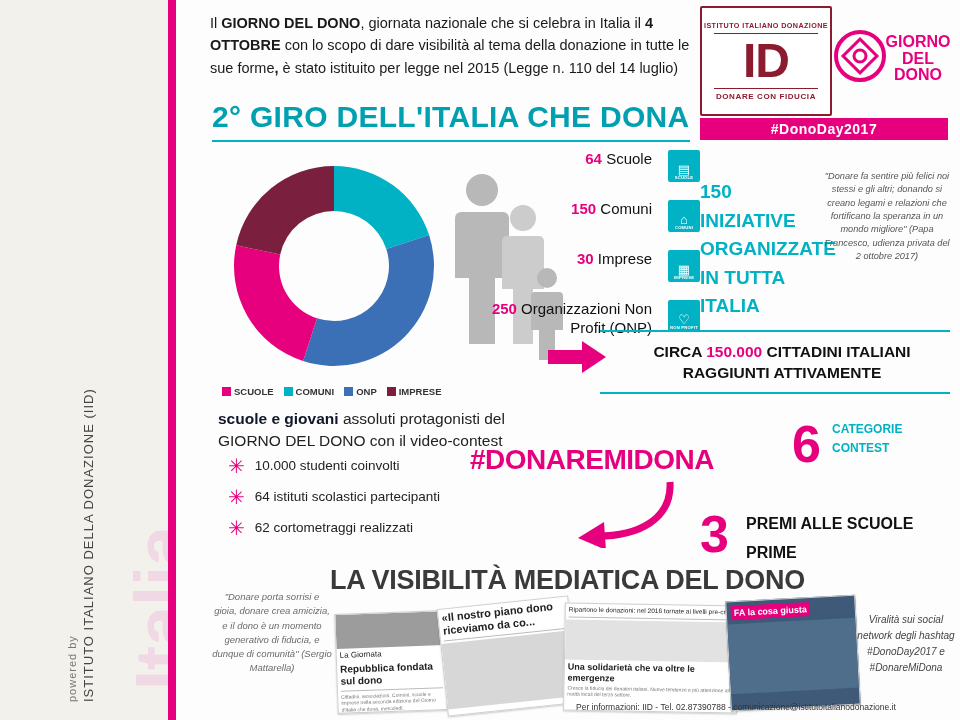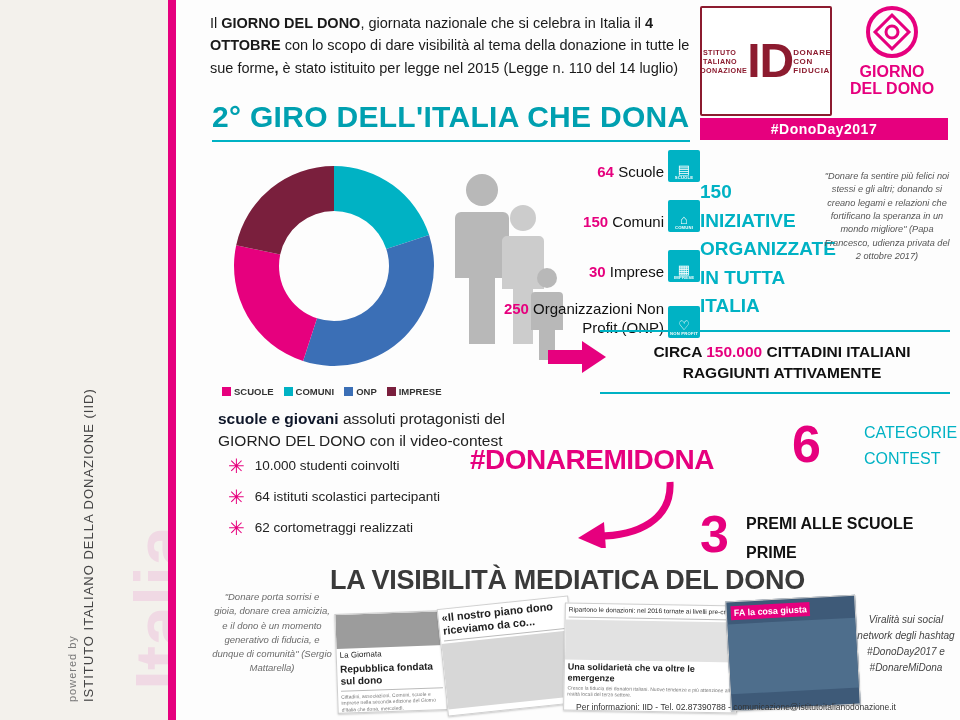--- a/index.html
+++ b/index.html
@@ -46,30 +46,30 @@
     position:absolute;left:210px;top:12px;width:480px;
     font-size:14.5px;line-height:1.55;color:#1a1a1a;
   }
   .intro b{font-weight:bold;margin-top:27px;}
 
   
   .logobox{position:absolute;left:700px;top:6px;width:250px;height:120px;}
   .logo-id{
     position:absolute;left:0;top:0;width:128px;height:106px;
     border:2px solid #8c1b2f;border-radius:2px;
-    display:flex;flex-direction:row;align-items:center;justify-content:center;
+    display:flex;flex-direction:column;align-items:center;justify-content:center;
     background:#fff;
   }
   .logo-id .top{font-size:7.2px;color:#8c1b2f;letter-spacing:.4px;font-weight:bold;}
   .logo-id .big{font-size:48px;font-weight:bold;color:#8c1b2f;line-height:1;letter-spacing:-1px;}
   .logo-id .bot{font-size:8px;color:#8c1b2f;letter-spacing:.6px;font-weight:bold;margin-top:0;}
   .logo-id .rule{width:104px;height:1px;background:#8c1b2f;margin:3px 0;}
   .logo-gdd{
     position:absolute;left:136px;top:0;width:112px;height:106px;
-    display:flex;flex-direction:column;align-items:center;justify-content:flex-start;
+    display:flex;align-items:center;justify-content:center;
   }
   .gdd-mark{width:52px;height:52px;position:relative;margin-bottom:6px;}
   .gdd-text{font-size:16px;font-weight:bold;color:#e6007e;line-height:1.05;text-align:center;}
   .hashbar{
     position:absolute;left:700px;top:118px;width:248px;height:22px;
     background:#e6007e;color:#fff;font-size:14px;font-weight:bold;
     display:flex;align-items:center;justify-content:center;letter-spacing:.5px;
   }
 
   
@@ -83,21 +83,21 @@
   .donutwrap{position:absolute;left:214px;top:150px;width:240px;height:232px;}
   .legend{
     position:absolute;left:222px;top:386px;width:230px;
     display:flex;gap:10px;font-size:9.5px;font-weight:bold;color:#333;
   }
   .legend .li{display:flex;align-items:center;gap:3px;}
   .legend .sw{width:9px;height:9px;display:inline-block;}
 
   
   .stats{position:absolute;left:470px;top:150px;width:230px;}
-  .stat{display:flex;align-items:flex-end;justify-content:flex-end;gap:4px;margin-bottom:18px;}
+  .stat{display:flex;align-items:flex-start;justify-content:flex-end;gap:16px;margin-bottom:18px;}
   .stat .txt{font-size:15px;color:#111;text-align:right;line-height:1.25;}
   .stat .num{font-weight:bold;color:#e6007e;}
   .badge{
     width:32px;height:32px;background:#00b2c4;border-radius:2px;flex:0 0 32px;
     display:flex;flex-direction:column;align-items:center;justify-content:flex-end;
     padding-bottom:2px;box-sizing:border-box;
   }
   .badge .bl{font-size:4.2px;color:#fff;font-weight:bold;letter-spacing:.2px;}
   .badge .bi{font-size:13px;color:#fff;line-height:11px;}
 
@@ -132,21 +132,21 @@
   .bullets .b{display:flex;align-items:center;gap:10px;margin-bottom:16px;font-size:13.5px;color:#222;}
   .bullets .ast{color:#e6007e;font-size:20px;line-height:14px;}
 
   .hashtag-big{
     position:absolute;left:470px;top:444px;
     font-size:28px;font-weight:bold;color:#e6007e;letter-spacing:-.5px;
   }
   .arrow-curve{position:absolute;left:560px;top:478px;width:120px;height:70px;}
 
   .six{position:absolute;left:792px;top:418px;font-size:52px;font-weight:bold;color:#e6007e;line-height:1;}
-  .cat{position:absolute;left:864px;top:420px;font-size:16px;font-weight:normal;color:#00b2c4;line-height:1.6;}
+  .cat{position:absolute;left:832px;top:420px;font-size:12px;font-weight:bold;color:#00b2c4;line-height:1.6;}
   .three{position:absolute;left:700px;top:508px;font-size:52px;font-weight:bold;color:#e6007e;line-height:1;}
   .premi{position:absolute;left:746px;top:510px;width:210px;font-size:16px;font-weight:bold;color:#111;line-height:1.8;}
 
   
   .visib{
     position:absolute;left:330px;top:565px;
     font-size:27px;font-weight:bold;color:#3a3a3a;letter-spacing:-.3px;
   }
   .quote-matt{
     position:absolute;left:212px;top:590px;width:120px;

